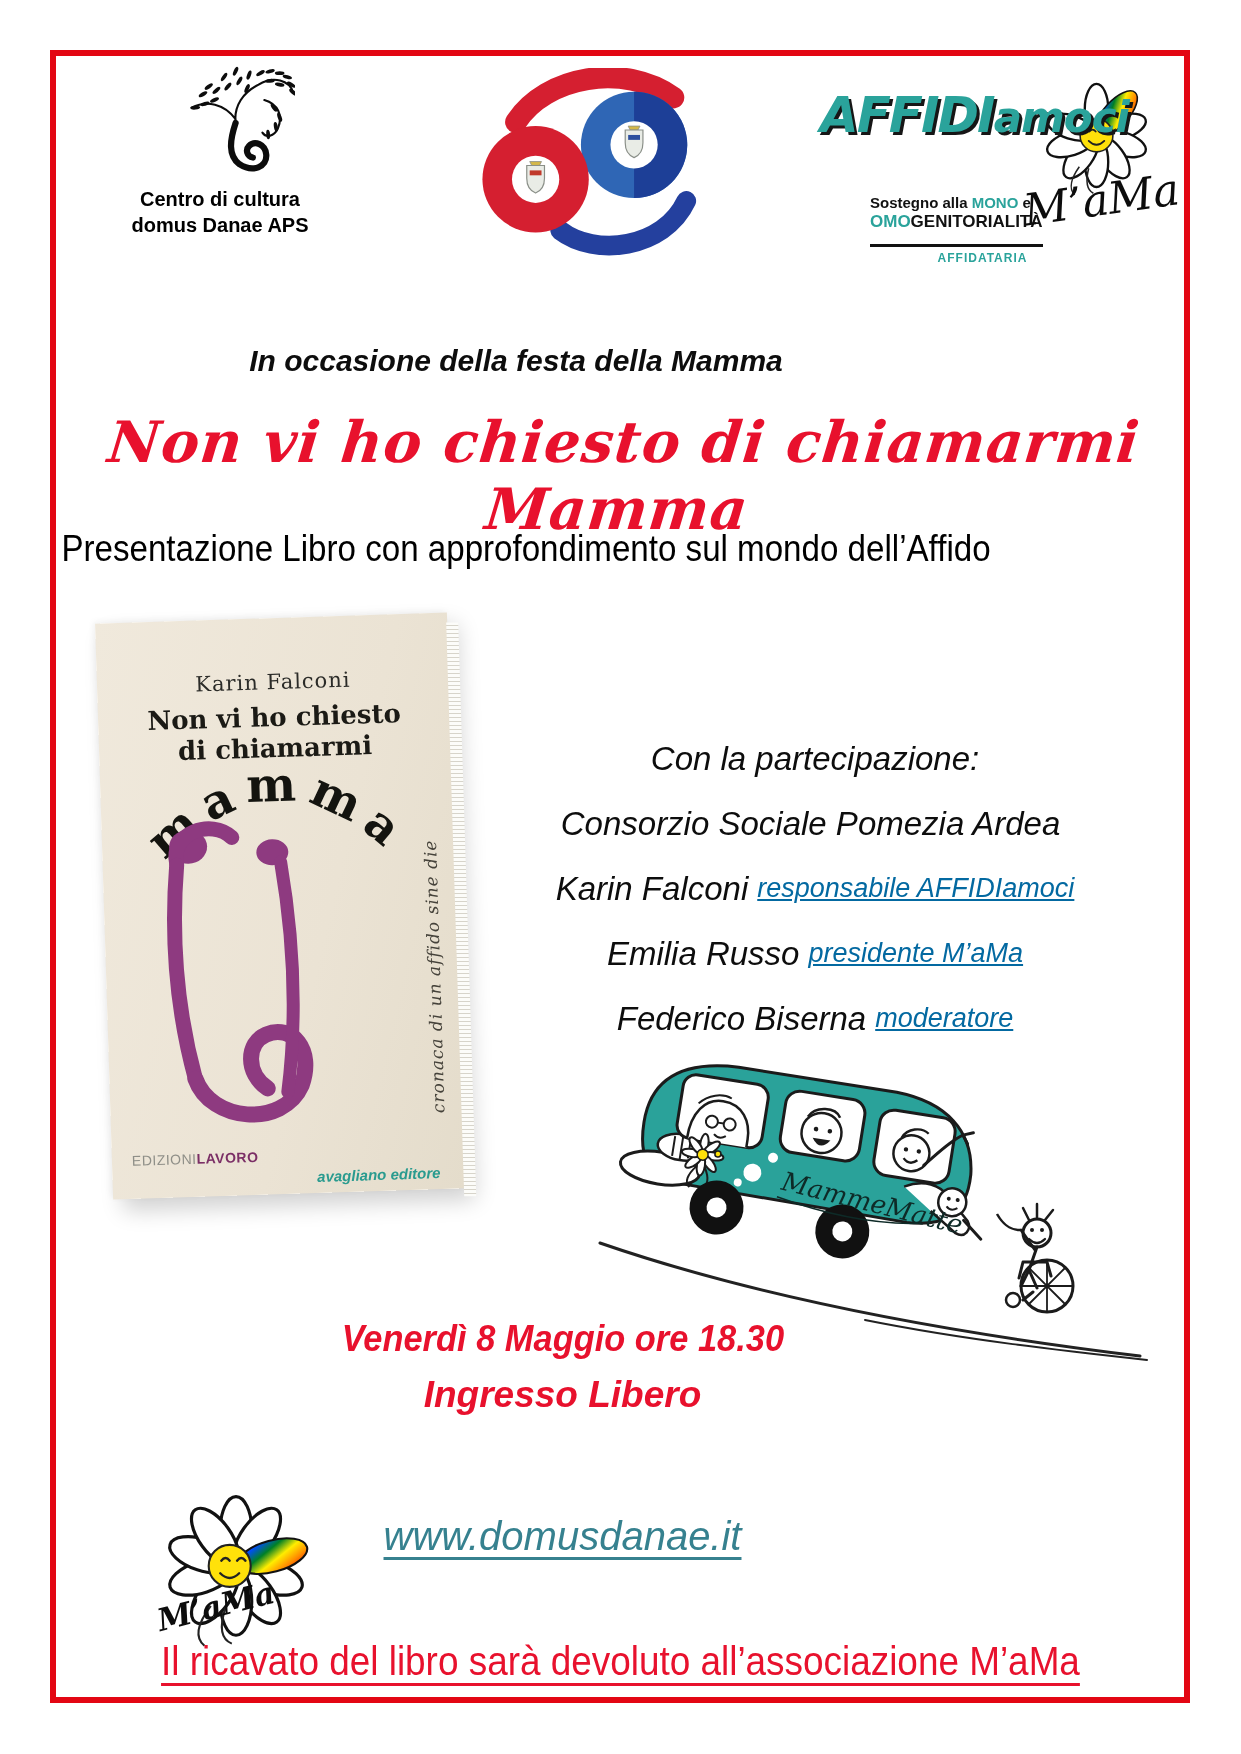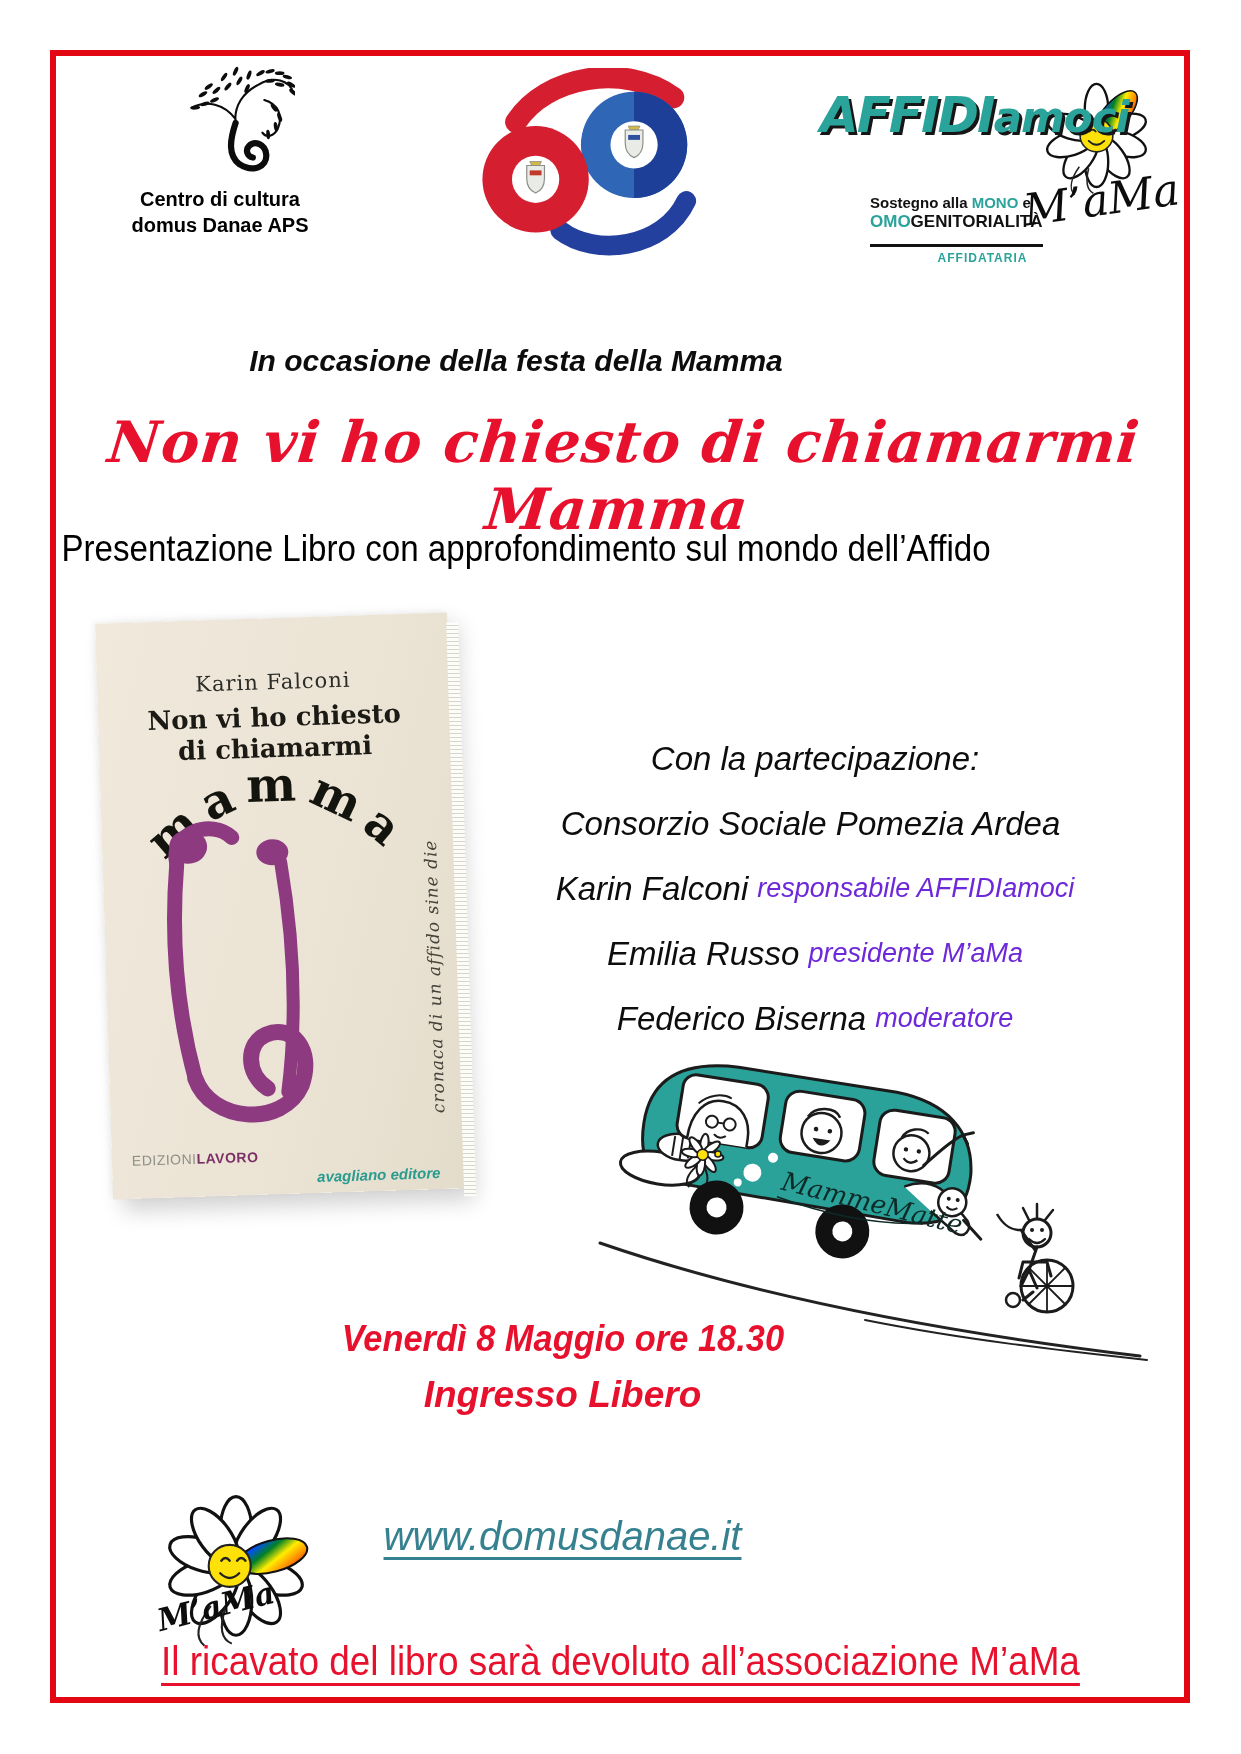--- a/index.html
+++ b/index.html
@@ -38,21 +38,21 @@
   .book-side{position:absolute;right:14px;top:188px;height:312px;writing-mode:vertical-rl;transform:rotate(180deg);font-family:"DejaVu Serif",serif;font-style:italic;font-size:17px;color:#45423a;letter-spacing:1px;}
   .pub-left{position:absolute;left:20px;bottom:30px;font-size:14px;letter-spacing:.5px;}
   .pub-left .a{color:#8f8f88;}
   .pub-left .b{color:#7b2f66;font-weight:bold;}
   .pub-right{position:absolute;right:24px;bottom:8px;font-size:15px;color:#2a9b8f;font-style:italic;font-weight:bold;}
 
   
   .people{position:absolute;left:415px;top:726px;width:800px;}
   .people .row{height:65px;display:flex;align-items:center;justify-content:center;gap:9px;white-space:nowrap;}
   .p-head,.p-name{font-style:italic;font-size:33px;color:#0d0d0d;}
-  .p-role{font-style:italic;font-size:27px;color:#6d28d9;}
+  .p-role{font-style:italic;font-size:27px;color:#0369a1;text-decoration:underline;}
 
   
   .van{position:absolute;left:585px;top:1048px;}
   .pin-stroke{stroke:var(--purple,#8e3a80);fill:none;stroke-linecap:round;}
   .pin-fill{fill:var(--purple,#8e3a80);}
   .leaf{fill:#0d0d0d;}
 
   
   .ev{position:absolute;left:0;width:1125px;text-align:center;color:var(--red,#e8112d);font-style:italic;white-space:nowrap;}
   .ev.dt{top:1318px;font-weight:bold;font-size:37px;}

